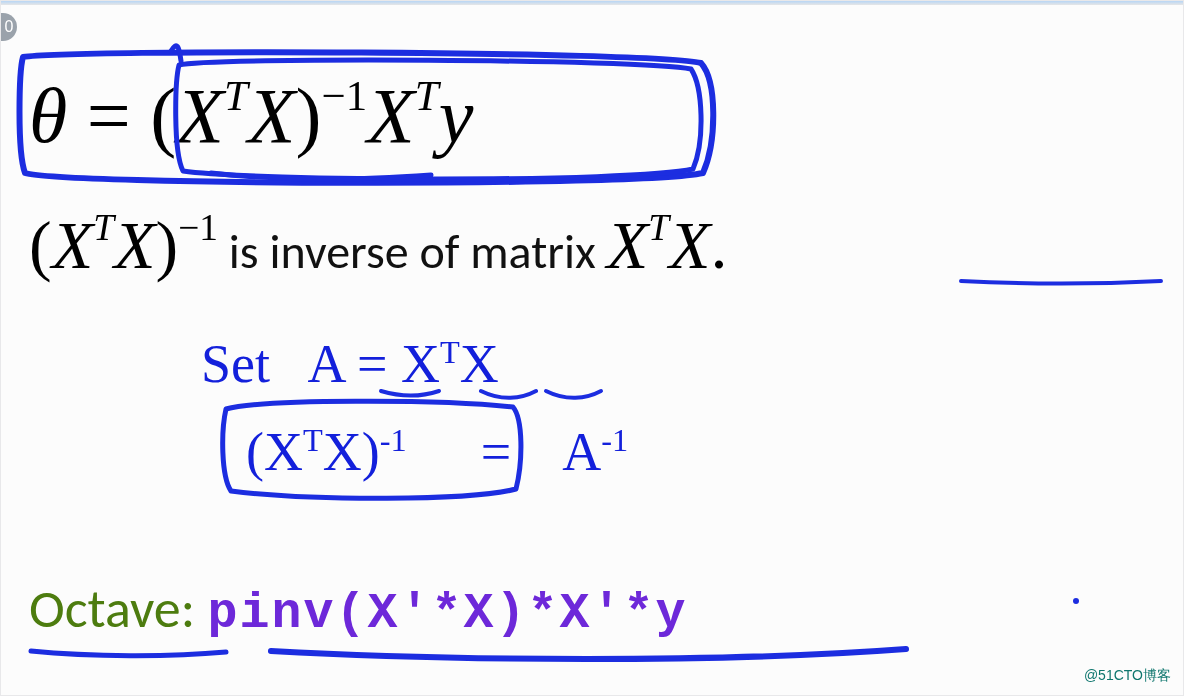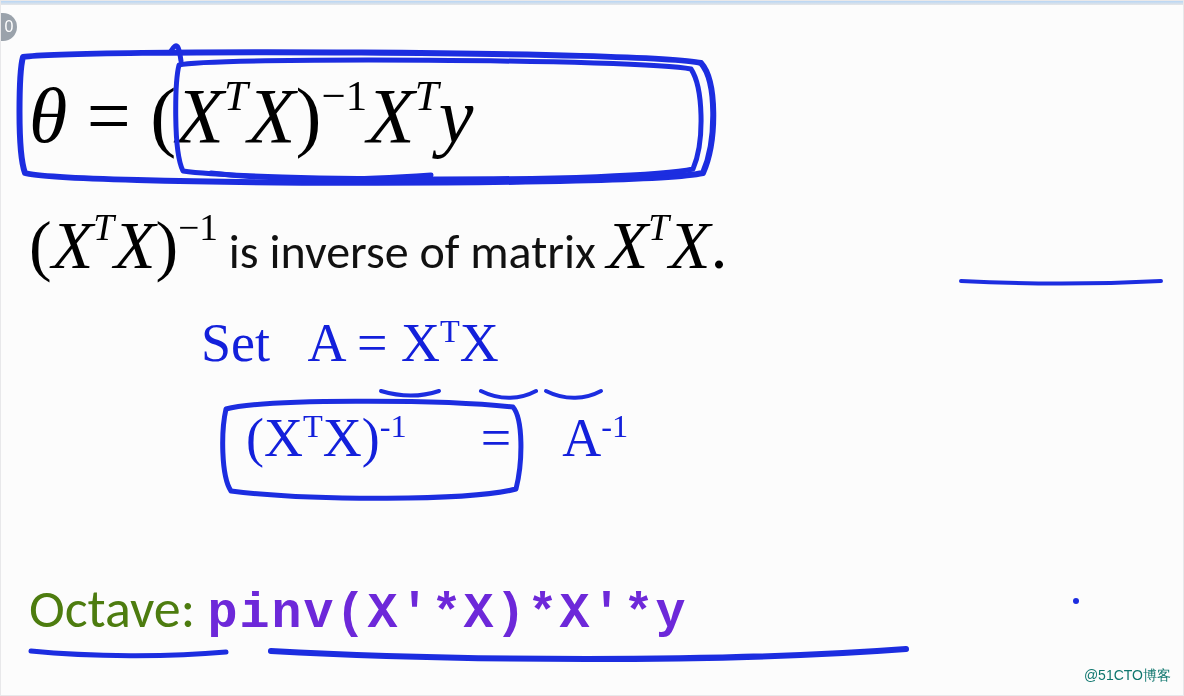--- a/index.html
+++ b/index.html
@@ -75,39 +75,40 @@
   }
   .explain-row { white-space: nowrap; }
   
   .hw {
     font-family: "Segoe Script", "Comic Sans MS", cursive;
     color: #1320db;
     font-weight: 500;
   }
   .hw1 {
     position: absolute;
-    top: 311px;
+    top: 332px;
     left: 200px;
     font-size: 54px;
     white-space: nowrap;
   }
   .hw1 .sup-hw {
     font-size: 0.6em;
     vertical-align: super;
   }
   .hw2 {
     position: absolute;
     top: 400px;
     left: 225px;
     font-size: 54px;
     white-space: nowrap;
   }
   .hw2 .lhs {
     display: inline-block;
     padding: 6px 20px 6px 20px;
+    margin-top: 14px;
   }
   .hw2 .sup-hw { font-size: 0.6em; vertical-align: super; }
   
   .octave {
     position: absolute;
     top: 575px;
     left: 28px;
     white-space: nowrap;
   }
   .octave .label {

